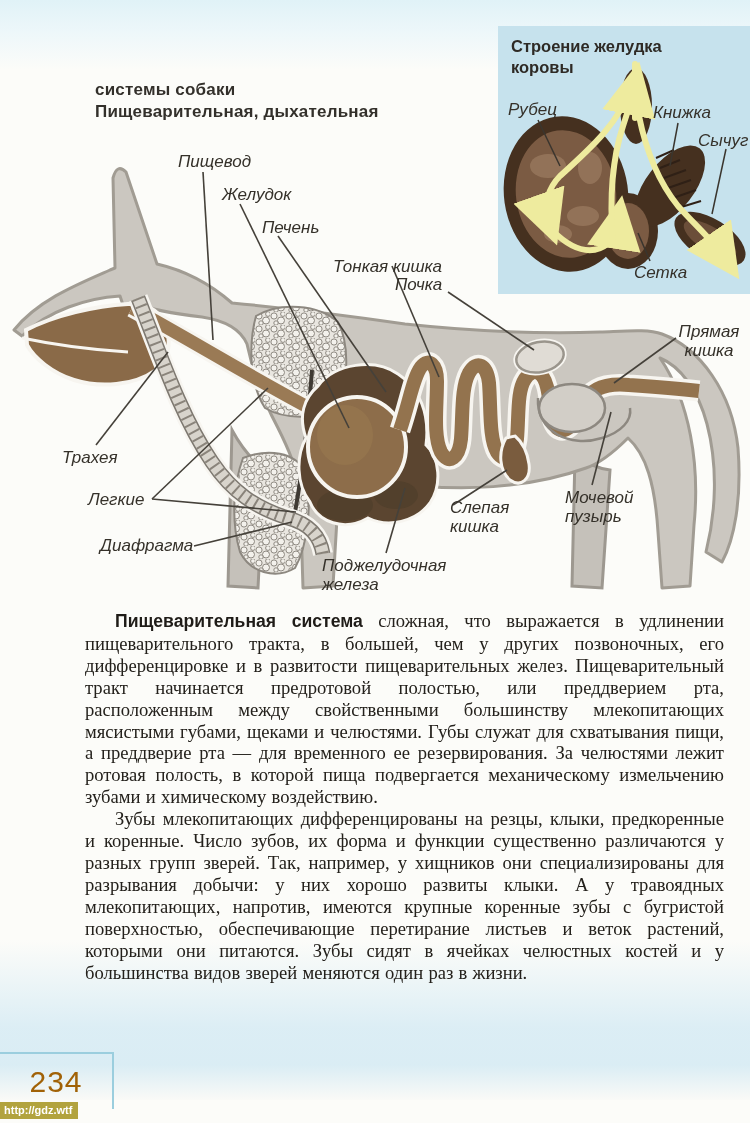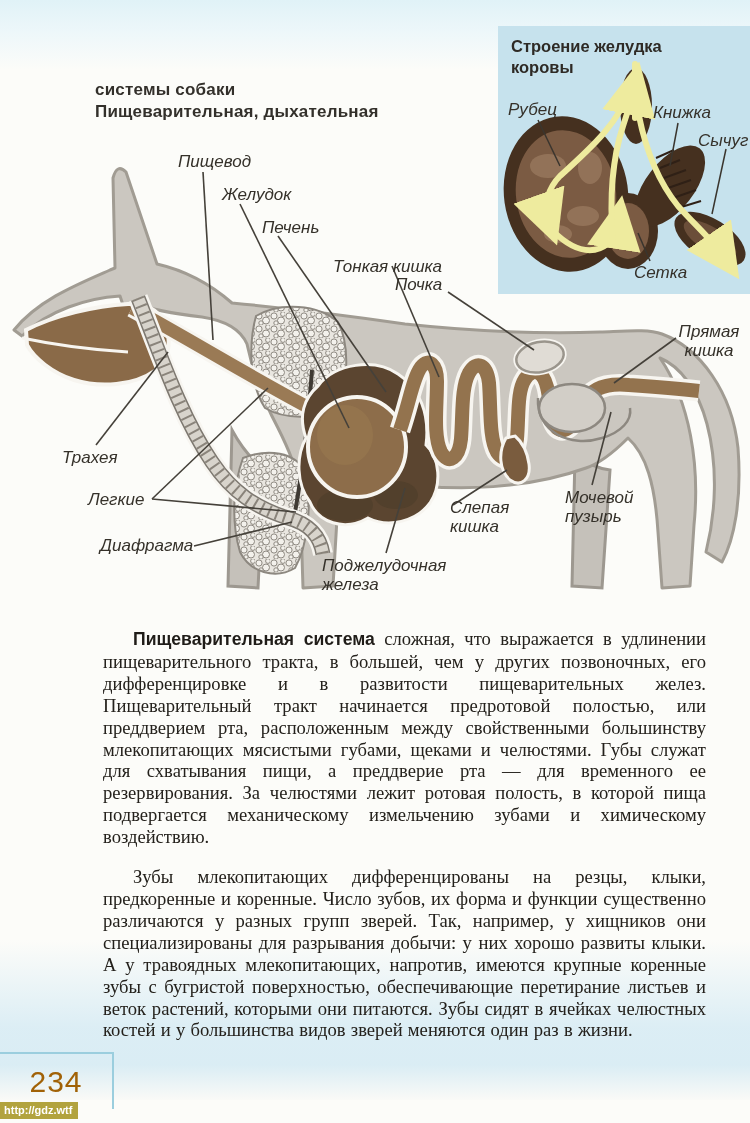--- a/index.html
+++ b/index.html
@@ -32,21 +32,21 @@
   .lbl-bladder{left:565px;top:488px;width:80px;}
   
   .lbl-rumen{left:10px;top:74px;}
   .lbl-omasum{left:155px;top:77px;}
   .lbl-abomasum{left:200px;top:105px;}
   .lbl-reticulum{left:136px;top:237px;}
   
   .body-text{position:absolute;left:85px;top:610px;width:639px;color:#24211c;
         font-family:"Liberation Serif",serif;font-size:18.6px;line-height:21.9px;
         text-align:justify;word-spacing:.6px;}
-  .body-text p{margin:18px;text-indent:30px;}
+  .body-text p{margin:0;text-indent:30px;}
   .lead{font-family:"Liberation Sans",sans-serif;font-weight:bold;font-size:17.6px;color:#1f1c18;}
   
   .pagenum-box{position:absolute;left:0;top:1052px;width:112px;height:55px;
         border-top:2px solid #9bcede;border-right:2px solid #9bcede;
         display:flex;align-items:center;justify-content:center;}
   .pagenum{font-size:30px;color:#a16207;letter-spacing:1px;}
   .watermark{position:absolute;left:0;top:1102px;background:#b2a33e;color:#ffffff;
         font-size:11px;font-weight:bold;padding:2px 6px 3px 4px;}
   svg{position:absolute;left:0;top:0;}
 </style>

